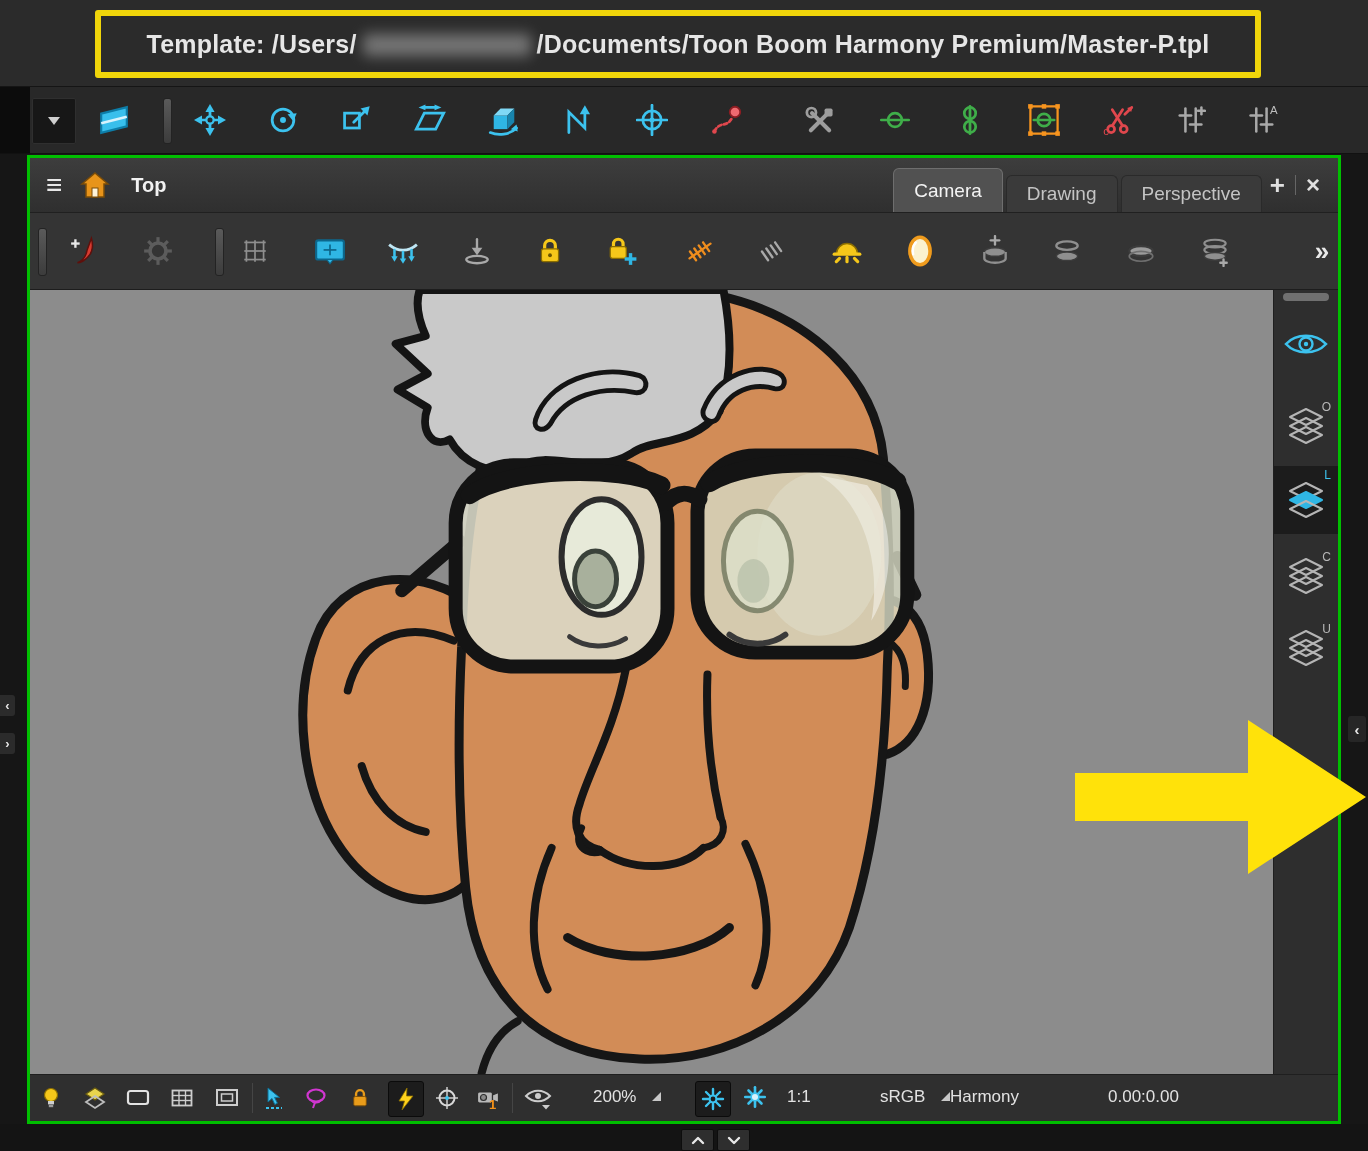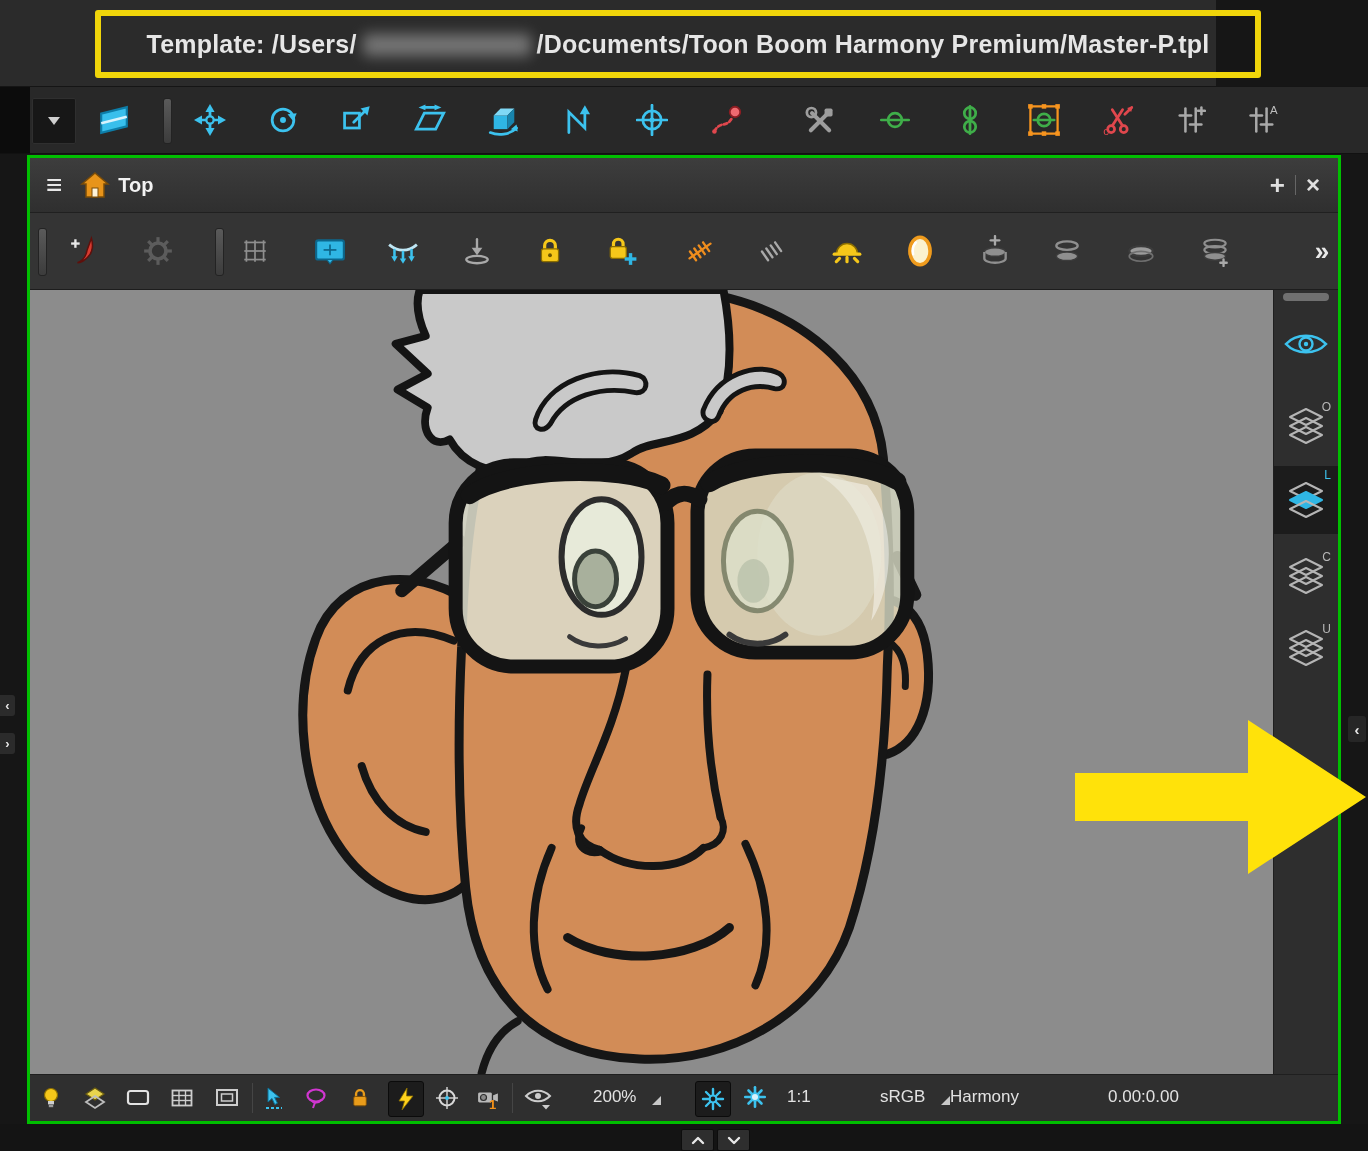--- a/index.html
+++ b/index.html
@@ -1,20 +1,20 @@
 <!DOCTYPE html>
 <html><head>
 <meta charset="utf-8">
 <style>
   html,body{margin:0;padding:0}
   body{width:1368px;height:1151px;position:relative;background:#161616;overflow:hidden;
        font-family:"Liberation Sans",sans-serif;color:#e2e2e2;}
 
   
-  .titlebar{position:absolute;left:0;top:0;width:1216px;height:86px;background:#2b2b2b;text-decoration:underline;}
+  .titlebar{position:absolute;left:0;top:0;width:1368px;height:86px;background:#2b2b2b;text-decoration:underline;}
   .annotation-box{position:absolute;left:95px;top:10px;width:1166px;height:68px;box-sizing:border-box;
       border:6px solid #f0d50a;border-radius:3px;display:flex;align-items:center;justify-content:center;}
   .path-text{font-size:25px;font-weight:bold;color:#e6e6e6;white-space:nowrap;letter-spacing:.2px}
   .blur-smudge{display:inline-block;width:168px;height:22px;background:#8e8e8e;filter:blur(7px);
       border-radius:4px;vertical-align:-3px;margin:0 6px;opacity:.75}
 
   
   .main-toolbar{position:absolute;left:0;top:86px;width:1368px;height:66px;background:#282828;border-top:1px solid #151515;border-bottom:1px solid #111}
   .mt-black{position:absolute;left:0;top:0;width:30px;height:100%;background:#0c0c0c}
   .mt-item{position:absolute;top:13px;width:40px;height:40px;display:flex;align-items:center;justify-content:center}
@@ -22,21 +22,21 @@
       display:flex;align-items:center;justify-content:center;border-radius:2px}
   .vgrip{position:absolute;width:7px;height:44px;top:11px;background:linear-gradient(#5a5a5a,#3c3c3c);
       border:1px solid #232323;border-radius:3px}
 
   
   .panel{position:absolute;left:27px;top:155px;width:1314px;height:969px;box-sizing:border-box;
       border:3px solid #00bf00;background:#303030;display:flex;flex-direction:column;z-index:5}
   .panel-header{height:54px;background:linear-gradient(#3d3d3d,#2f2f2f);display:flex;align-items:center;
       padding:0 10px;border-bottom:1px solid #202020}
   .menu-glyph{font-size:28px;color:#e8e8e8;margin:0 6px;cursor:default}
-  .view-label{font-size:20px;font-weight:bold;color:#f2f2f2;margin-left:8px}
+  .view-label{font-size:20px;font-weight:bold;color:#f2f2f2;margin-left:21px}
   .spacer{flex:1}
   .tabs{display:flex;align-items:flex-end;align-self:flex-end;height:100%}
   .tab{height:36px;line-height:36px;padding:0 20px;background:#3a3a3a;color:#c4c4c4;font-size:19px;
       border:1px solid #2a2a2a;border-bottom:none;border-radius:6px 6px 0 0;margin-left:3px}
   .tab.active{height:43px;line-height:43px;background:#515151;color:#f4f4f4;border-color:#6e6e6e}
   .hdr-btn{font-size:26px;color:#e0e0e0;margin:0 8px;font-weight:bold}
   .hdr-btn.close{font-size:24px}
   .hdr-sep{width:1px;height:20px;background:#666;margin:0 2px}
 
   .panel-toolbar{position:relative;height:76px;background:#343434;border-bottom:1px solid #1d1d1d}
@@ -50,21 +50,21 @@
   .right-strip{width:64px;position:relative;background:#2e2e2e;border-left:1px solid #1f1f1f}
   .strip-scroll{position:absolute;left:9px;top:3px;width:46px;height:8px;background:#707070;border-radius:4px}
   .strip-eye{position:absolute;left:10px;top:38px}
   .layer-item{position:absolute;left:0;width:64px;height:56px;display:flex;align-items:center;justify-content:center}
   .layer-item.active{height:68px;background:#1c1c1c}
   .layer-letter{position:absolute;top:2px;right:7px;font-size:12px;color:#b8b8b8}
   .layer-item.active .layer-letter{color:#3cc2ee}
 
   .status-bar{position:relative;height:46px;background:#2f2f2f;border-top:1px solid #1f1f1f}
   .sb-item{position:absolute;top:11px;width:24px;height:24px;display:flex;align-items:center;justify-content:center}
-  .sb-text{position:absolute;top:12px;font-size:17px;color:#e2e2e2;white-space:nowrap;display:flex;align-items:flex-end;gap:16px}
+  .sb-text{position:absolute;top:12px;font-size:17px;color:#e2e2e2;white-space:nowrap;display:flex;align-items:center;gap:16px}
   .sb-sep{position:absolute;top:8px;width:1px;height:30px;background:#454545}
   .pressed-tile{position:absolute;width:34px;height:34px;top:6px;background:#1c1c1c;border:1px solid #0b0b0b;
       border-radius:3px;display:flex;align-items:center;justify-content:center}
   .caret-br{width:0;height:0;border-left:9px solid transparent;border-bottom:9px solid #c8c8c8;margin-bottom:2px}
 
   
   .sc{stroke:#3cc2ee;fill:none;stroke-width:2.4;stroke-linecap:round}
   .fc{fill:#3cc2ee}
   .sg{stroke:#a9a9a9;fill:none;stroke-width:2.2;stroke-linecap:round}
   .sgr{stroke:#3fae49;fill:none;stroke-width:2.4;stroke-linecap:round}
@@ -265,20 +265,25 @@
 <div class="panel">
 
   <div class="panel-header">
     <span class="menu-glyph">≡</span>
     <svg width="30" height="28" viewBox="0 0 30 28" style="margin-left:12px">
       <path d="M15 2 L28 13 L24 13 L24 26 L6 26 L6 13 L2 13 Z" fill="#e8941a" stroke="#7a4c08" stroke-width="1.5"></path>
       <rect x="12" y="17" width="6" height="9" fill="#fff3d8" stroke="#7a4c08"></rect>
     </svg>
     <span class="view-label">Top</span>
     <div class="spacer"></div>
+    <div class="tabs">
+      <div class="tab active">Camera</div>
+      <div class="tab">Drawing</div>
+      <div class="tab">Perspective</div>
+    </div>
     <span class="hdr-btn">+</span>
     <div class="hdr-sep"></div>
     <span class="hdr-btn close">×</span>
   </div>
 
   <div class="panel-toolbar">
     <div class="ct-grip" style="left:8px"></div>
 
     <div class="ct-item" style="left:35px">
       <svg width="32" height="32" viewBox="0 0 30 30">

